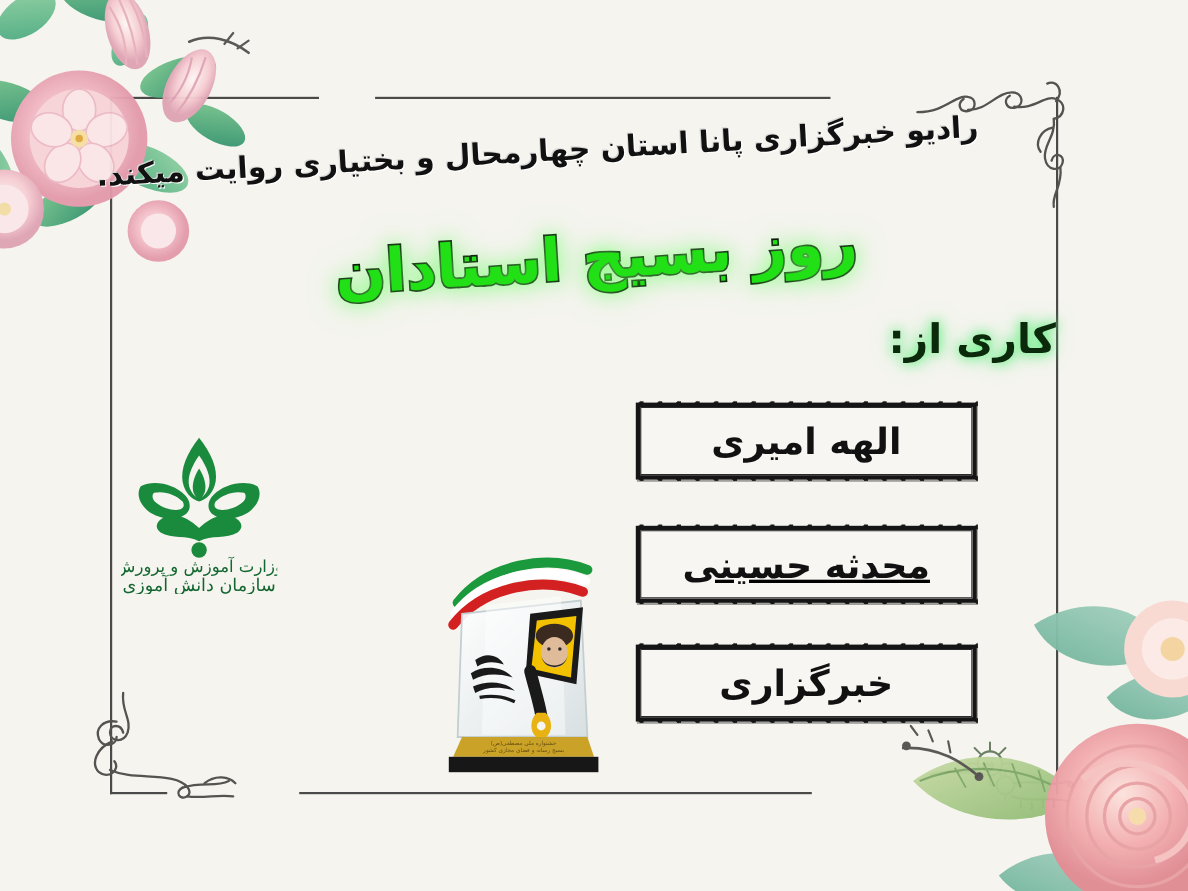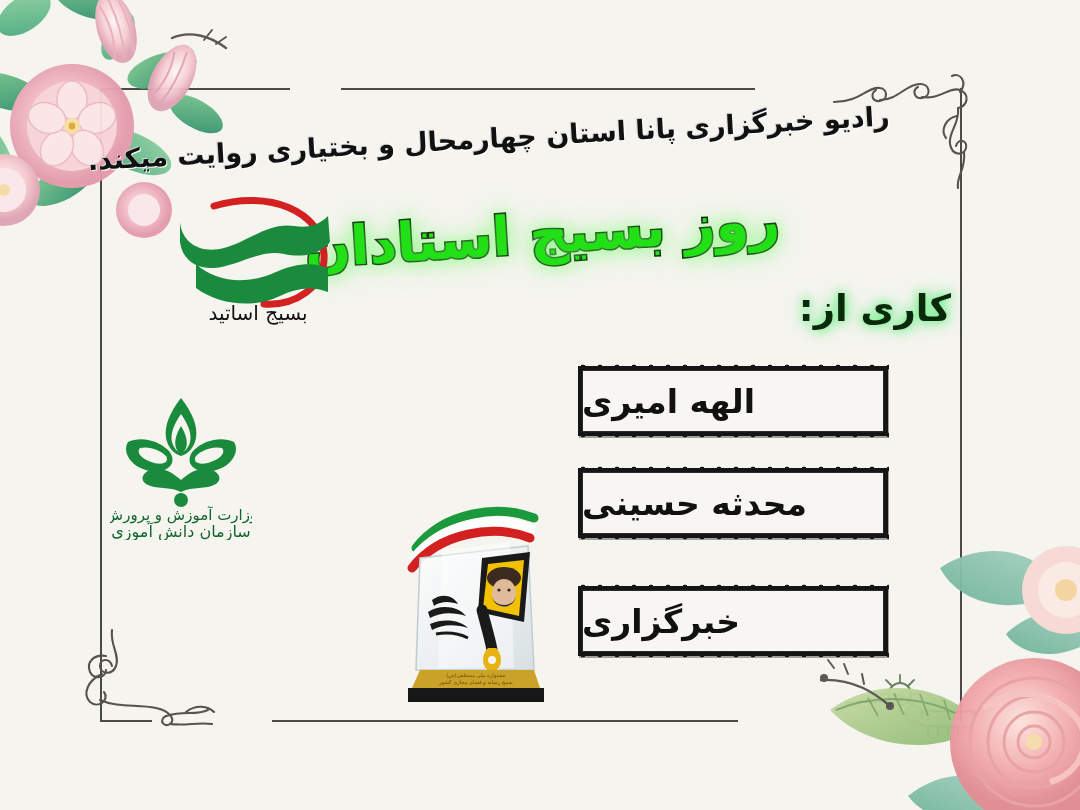--- a/index.html
+++ b/index.html
@@ -48,47 +48,47 @@
     font-family:"DejaVu Sans","Liberation Sans",sans-serif;
     font-weight:bold;font-size:54px;
     color:#22e016;
     transform:rotate(-3.5deg);
     -webkit-text-stroke:3px #000;
     paint-order:stroke fill;
     text-shadow:0 0 16px rgba(120,255,110,.85),0 0 28px rgba(120,255,110,.6);
   }
   #by-label{
     position:absolute;left:790px;top:282px;width:170px;height:54px;
-    text-align:center;line-height:54px;white-space:nowrap;
+    text-align:right;line-height:54px;white-space:nowrap;
     font-weight:bold;font-size:37px;color:#0b2a0b;
     text-shadow:0 0 10px rgba(90,240,120,.95),0 0 18px rgba(90,240,120,.75);
   }
 
   
   .name-box{
     position:absolute;left:578px;width:302px;height:62px;
     background:#f7f6f2;
     border:4px solid #151515;
     box-shadow:0 0 0 1px #2a2a2a inset, 1px 2px 0 rgba(0,0,0,.35);
-    display:flex;align-items:center;
+    display:flex;align-items:center;justify-content:center;
   }
   .name-box::before,.name-box::after{
     content:"";position:absolute;left:-5px;right:-5px;height:6px;
     background:
       radial-gradient(circle at 6px 3px,#151515 2.4px,transparent 2.6px) 0 0/17px 6px repeat-x,
       radial-gradient(circle at 13px 4px,#151515 1.8px,transparent 2px) 0 0/11px 6px repeat-x;
   }
   .name-box::before{top:-6px;}
   .name-box::after{bottom:-6px;}
   .name-text{
     font-family:"DejaVu Sans","Liberation Sans",sans-serif;
     font-size:33px;font-weight:600;color:#111;white-space:nowrap;
   }
   #name-1{top:366px;}
-  #name-2{top:468px;}
+  #name-2{top:478px;text-decoration:underline;}
   #name-3{top:586px;}
 
   
   .logo{position:absolute;}
   #logo-basij{left:172px;top:192px;width:172px;height:142px;}
   #logo-moe{left:110px;top:392px;width:142px;height:148px;}
   #logo-pana{left:242px;top:404px;width:138px;height:140px;}
   #logo-award{left:382px;top:492px;width:178px;height:218px;}
   .logo svg{display:block;width:100%;height:100%;}
 </style>
@@ -276,28 +276,20 @@
   <div id="name-1" class="name-box">
     <span class="name-text rtl">الهه امیری</span>
   </div>
   <div id="name-2" class="name-box">
     <span class="name-text rtl">محدثه حسینی</span>
   </div>
   <div id="name-3" class="name-box">
     <span class="name-text rtl">خبرگزاری</span>
   </div>
 
-  <div id="logo-basij" class="logo">
-    <svg viewBox="0 0 172 142">
-      <path d="M42 14 C96 -2 150 18 152 62 C154 96 122 114 92 112" fill="none" stroke="#d32020" stroke-width="7" stroke-linecap="round"></path>
-      <path d="M8 30 C10 52 30 62 52 56 C76 50 96 30 122 34 C140 37 150 30 156 24 L158 50 C148 62 132 66 112 62 C88 57 66 74 42 76 C22 77 10 66 8 50 Z" fill="#1a8a3c"></path>
-      <path d="M24 72 C46 92 78 92 104 80 C124 71 142 70 156 76 L156 100 C140 94 124 96 108 104 C84 116 48 114 24 96 Z" fill="#1a8a3c"></path>
-      <text x="86" y="128" text-anchor="middle" font-family="'DejaVu Sans',sans-serif" font-size="20" fill="#111">بسیج اساتید</text>
-    </svg>
-  </div>
 
   <div id="logo-moe" class="logo">
     <svg viewBox="0 0 142 148">
       <g fill="#1a8a3c">
         <path d="M71 6 C82 20 88 34 86 46 C84 56 78 62 71 64 C64 62 58 56 56 46 C54 34 60 20 71 6 Z"></path>
         <path d="M71 22 C78 32 82 42 80 50 C78 57 74 60 71 61 C68 60 64 57 62 50 C60 42 64 32 71 22 Z" fill="#f5f4ef"></path>
         <path d="M71 34 C76 42 78 50 76 56 C74 60 72 62 71 62 C70 62 68 60 66 56 C64 50 66 42 71 34 Z"></path>
         <path d="M18 50 C30 44 48 48 58 58 C64 64 64 72 58 76 C50 82 34 80 24 72 C16 65 14 56 18 50 Z"></path>
         <path d="M30 56 C40 54 50 58 56 64 C58 67 57 70 54 71 C48 73 38 70 32 65 C28 62 28 58 30 56 Z" fill="#f5f4ef"></path>
         <path d="M124 50 C112 44 94 48 84 58 C78 64 78 72 84 76 C92 82 108 80 118 72 C126 65 128 56 124 50 Z"></path>

